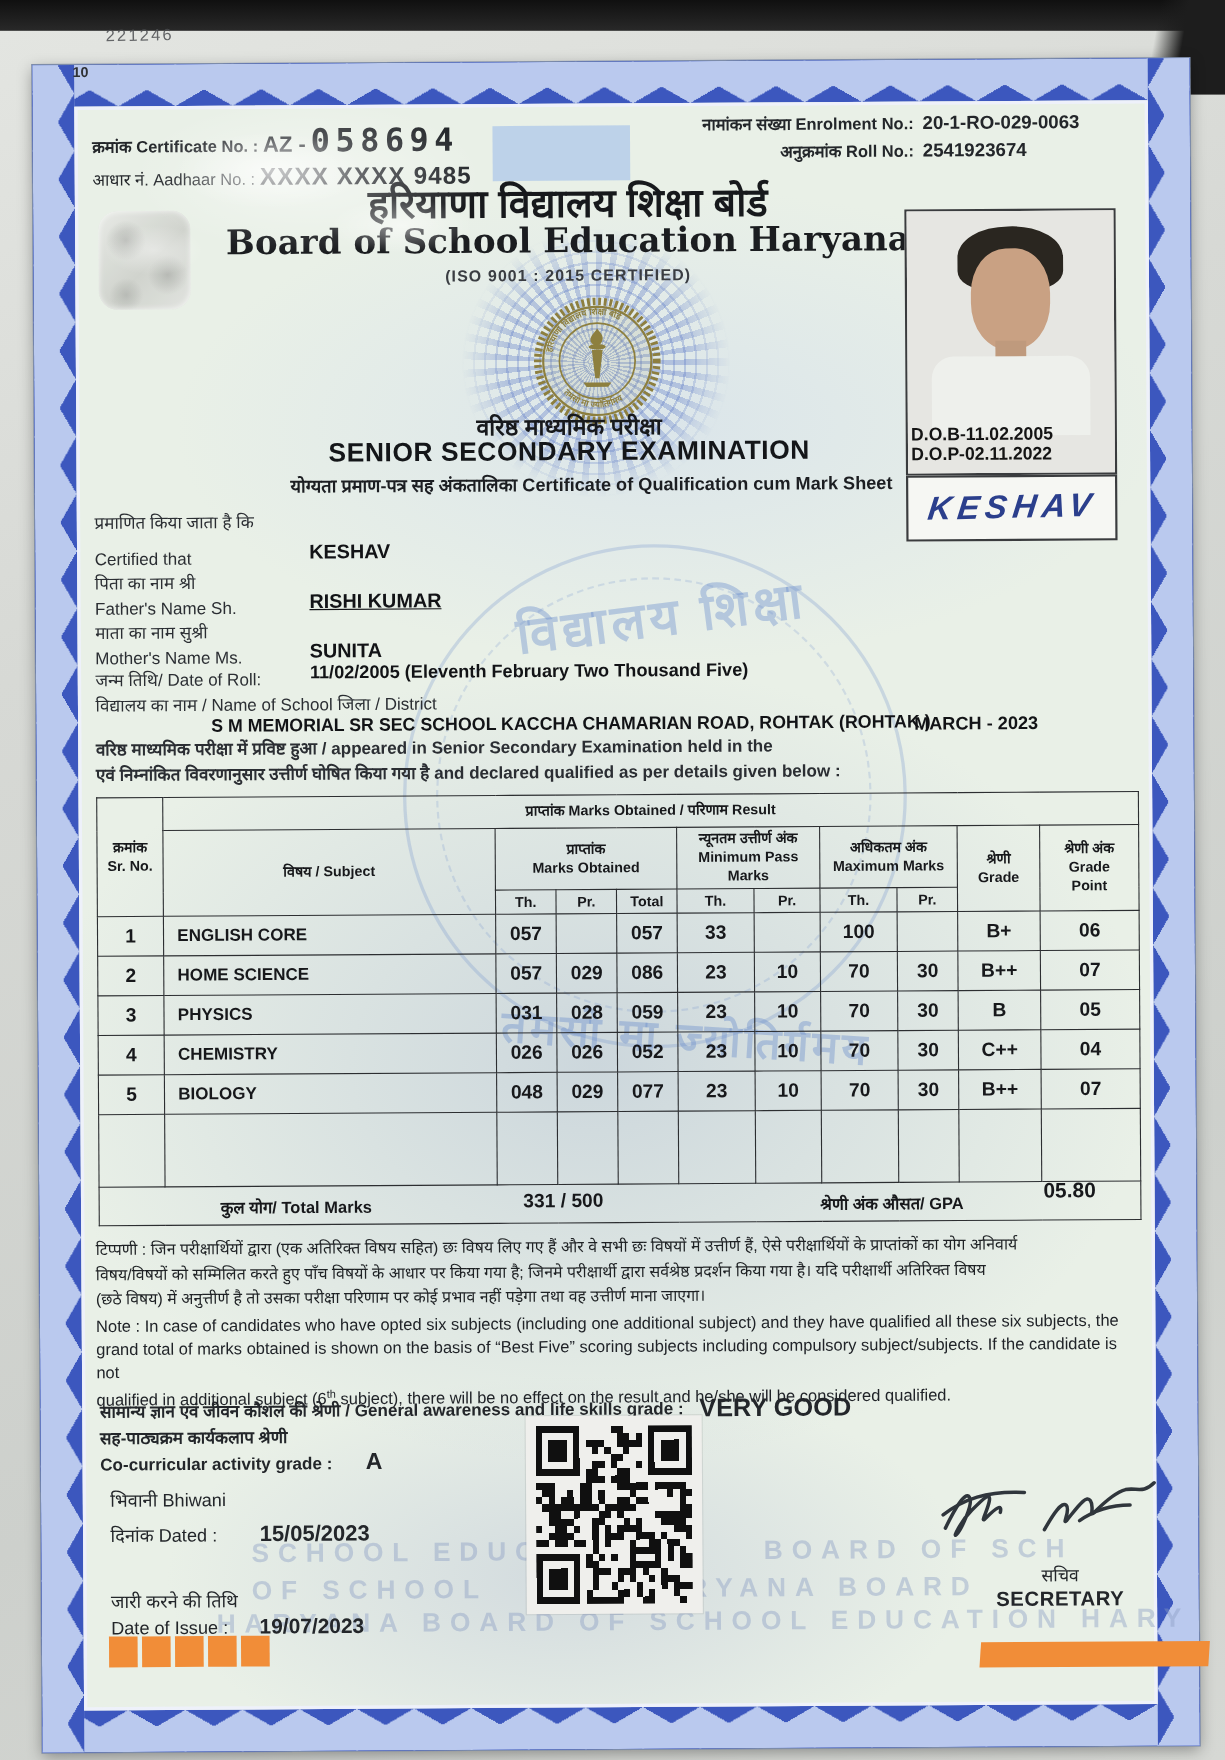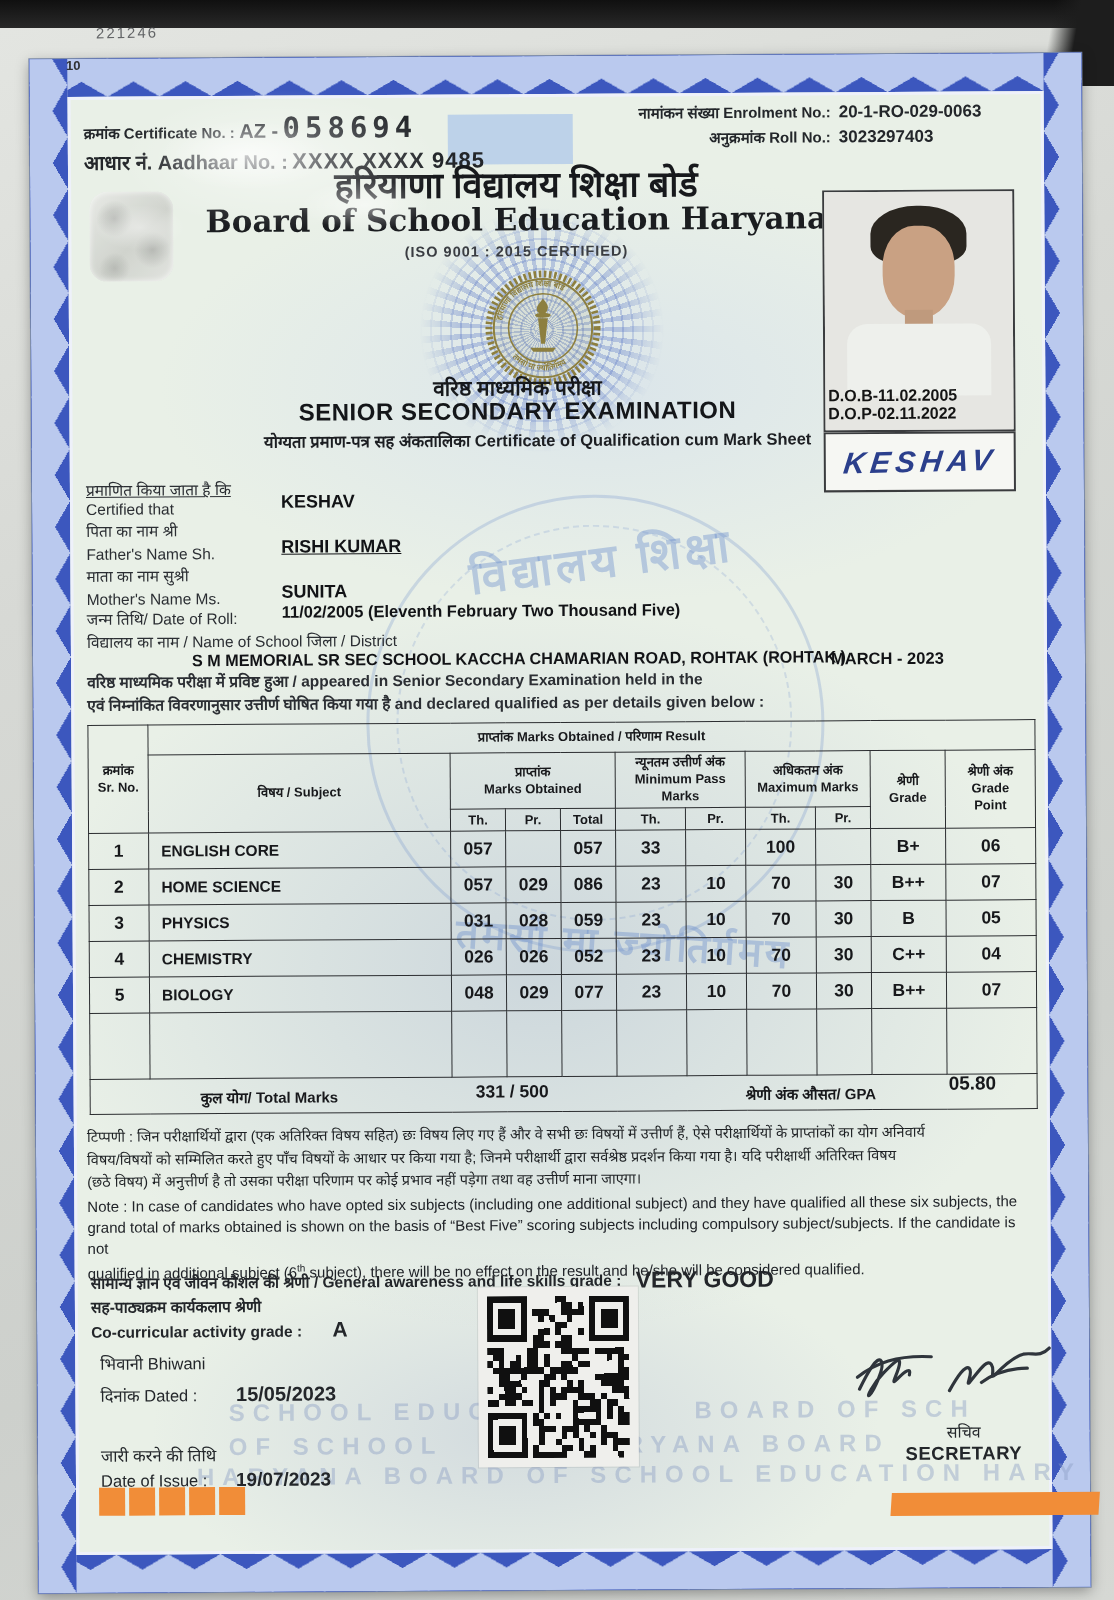--- a/index.html
+++ b/index.html
@@ -93,33 +93,33 @@
       <div class="abs wm-line z1" style="left:118px;top:1364px;">HARYANA BOARD OF SCHOOL EDUCATION HARY</div>
 
       <div class="abs holo z2" style="left:18px;top:92px;width:84px;height:90px;"></div>
 
       <div class="abs z2" style="left:13px;top:12px;white-space:nowrap;">
         <span style="font-size:15px;font-weight:600;">क्रमांक Certificate No. :</span>
         <span style="font-size:20px;font-weight:bold;">AZ -</span>
         <span style="font-family:'DejaVu Sans Mono',monospace;font-size:29px;font-weight:bold;letter-spacing:5px;">058694</span>
       </div>
       <div class="abs z2" style="left:13px;top:49px;white-space:nowrap;">
-        <span style="font-size:20px;font-weight:700;">आधार नं. Aadhaar No. :</span>
+        <span style="font-size:15px;font-weight:400;">आधार नं. Aadhaar No. :</span>
         <span style="font-size:22px;font-weight:bold;letter-spacing:1px;">XXXX XXXX 9485</span>
       </div>
       <div class="abs z1" style="left:377px;top:17px;width:125px;height:50px;background:#b5cce9;opacity:.85;"></div>
 
       <div class="abs z2" style="left:520px;top:6px;width:400px;">
         <div style="display:flex;align-items:baseline;">
           <span style="flex:1;text-align:right;font-size:15px;font-weight:600;">नामांकन संख्या Enrolment No.:</span>
           <span style="width:152px;text-align:left;padding-left:8px;font-size:17px;font-weight:bold;">20-1-RO-029-0063</span>
         </div>
         <div style="display:flex;align-items:baseline;margin-top:4px;">
           <span style="flex:1;text-align:right;font-size:15px;font-weight:600;">अनुक्रमांक Roll No.:</span>
-          <span style="width:152px;text-align:left;padding-left:8px;font-size:17px;font-weight:bold;">3023297403</span>
+          <span style="width:152px;text-align:left;padding-left:8px;font-size:17px;font-weight:bold;">2541923674</span>
         </div>
       </div>
 
       <div class="abs z2 c" style="left:0;top:62px;width:890px;font-size:36px;font-weight:bold;color:#17191c;">हरियाणा विद्यालय शिक्षा बोर्ड</div>
       <div class="abs z2 c blackletter" style="left:0;top:104px;width:890px;font-size:31px;">Board of School Education Haryana</div>
       <div class="abs z2 c" style="left:0;top:146px;width:890px;font-size:14.5px;font-weight:600;letter-spacing:1px;color:#3a3d42;">(ISO 9001 : 2015 CERTIFIED)</div>
 
       <div class="abs z2" style="left:412px;top:172px;width:118px;height:118px;">
         <svg viewBox="0 0 120 120" width="118" height="118">
           <circle cx="60" cy="60" r="55" fill="none" stroke="#8d7f3f" stroke-width="7" stroke-dasharray="2.6,2.6"></circle>
@@ -152,21 +152,21 @@
         </div>
       </div>
       <div class="abs z2 name-box c" style="left:751px;top:337px;width:188px;height:56px;line-height:56px;">
         <span class="hand" style="font-size:30px;display:inline-block;">KESHAV</span>
       </div>
 
       <div class="abs z2 c" style="left:0;top:276px;width:890px;font-size:21px;font-weight:bold;color:#17191c;">वरिष्ठ माध्यमिक परीक्षा</div>
       <div class="abs z2 c" style="left:0;top:300px;width:890px;font-size:24px;font-weight:bold;letter-spacing:.5px;color:#141619;">SENIOR SECONDARY EXAMINATION</div>
       <div class="abs z2 c" style="left:0;top:331px;width:930px;font-size:16.5px;font-weight:bold;color:#1c1e22;">योग्यता प्रमाण-पत्र सह अंकतालिका Certificate of Qualification cum Mark Sheet</div>
 
-      <div class="abs z2 lbl" style="left:13px;top:380px;text-decoration:underline;">प्रमाणित किया जाता है कि</div>
+      <div class="abs z2 lbl" style="left:13px;top:366px;">प्रमाणित किया जाता है कि</div>
       <div class="abs z2 lbl" style="left:13px;top:399px;">Certified that</div>
       <div class="abs z2 val" style="left:208px;top:393px;font-size:18px;">KESHAV</div>
 
       <div class="abs z2 lbl" style="left:13px;top:421px;">पिता का नाम श्री</div>
       <div class="abs z2 lbl" style="left:13px;top:444px;">Father's Name Sh.</div>
       <div class="abs z2 val" style="left:208px;top:438px;font-size:18px;text-decoration:underline;">RISHI KUMAR</div>
 
       <div class="abs z2 lbl" style="left:13px;top:466px;">माता का नाम सुश्री</div>
       <div class="abs z2 lbl" style="left:13px;top:489px;">Mother's Name Ms.</div>
       <div class="abs z2 val" style="left:208px;top:483px;font-size:18px;">SUNITA</div>

